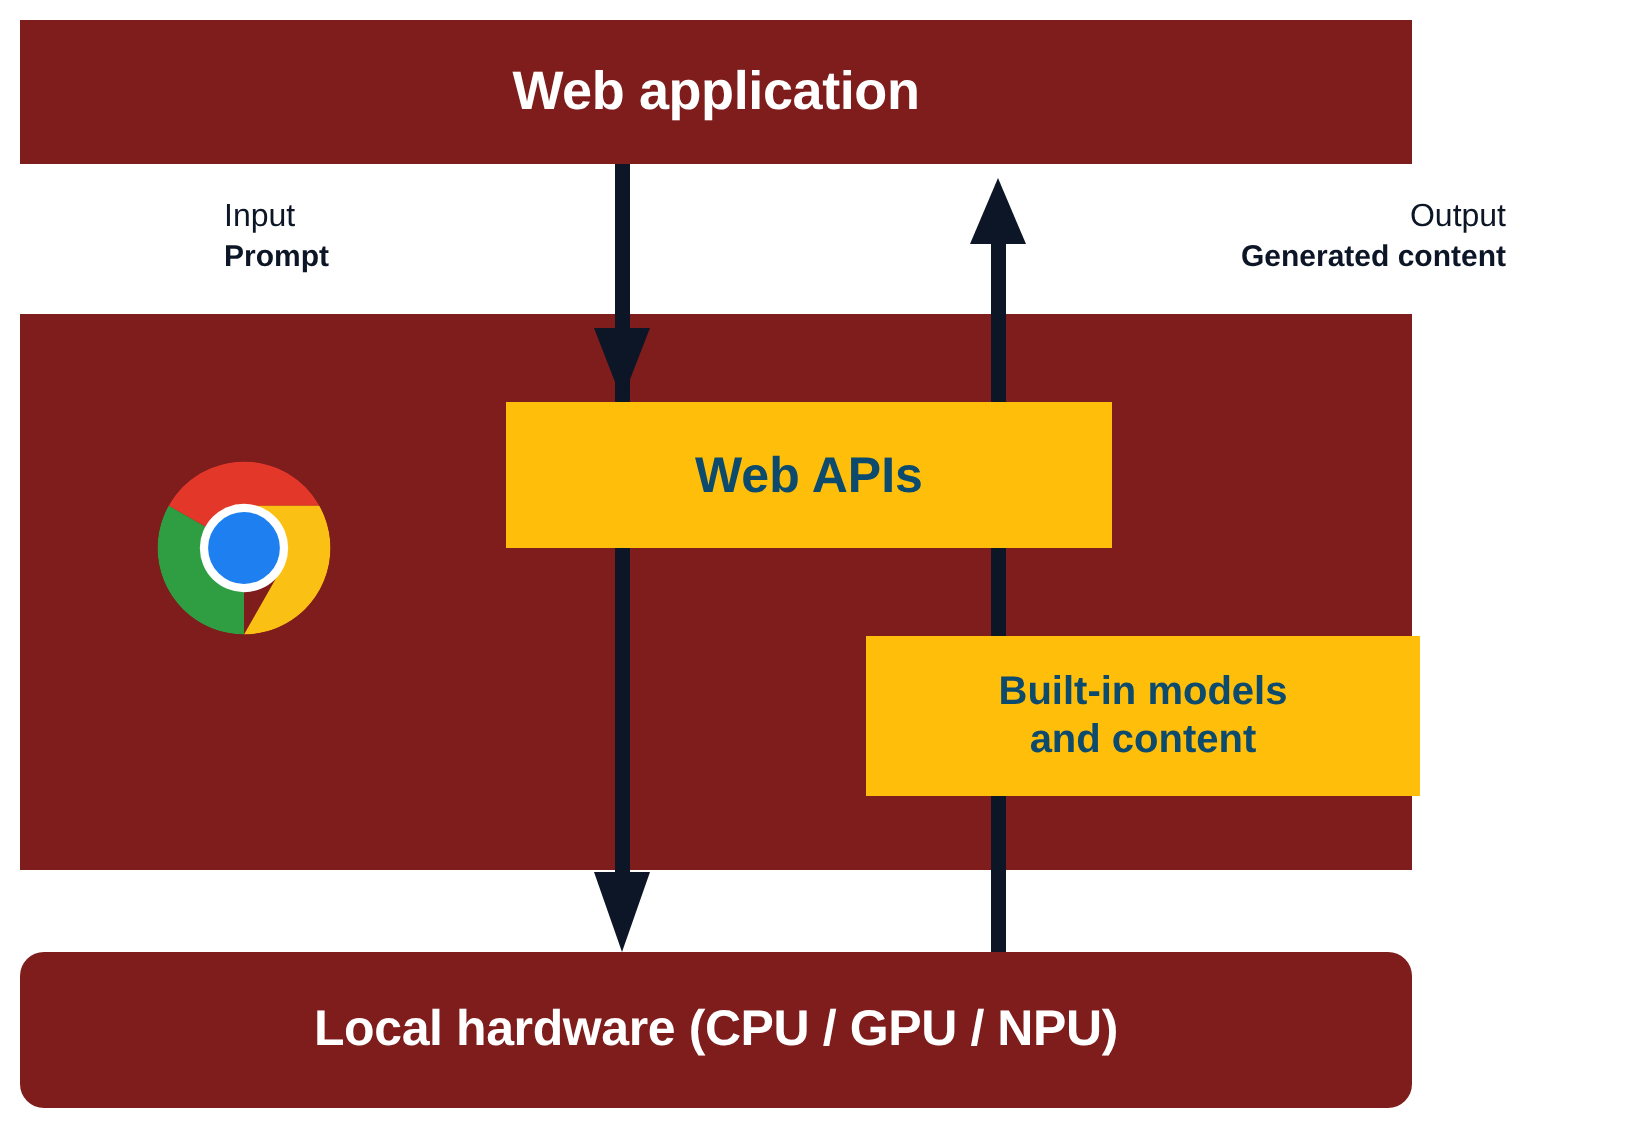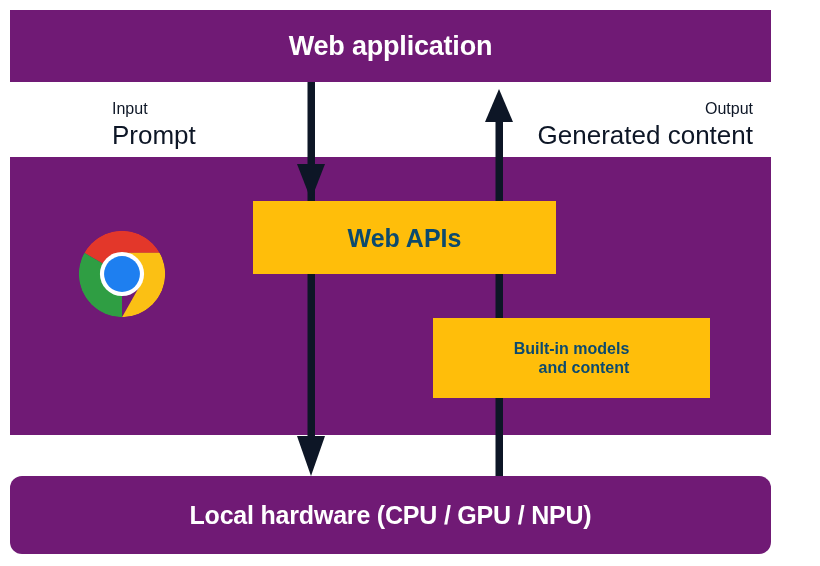--- a/index.html
+++ b/index.html
@@ -14,22 +14,22 @@
     position: relative;
     width: 820px;
     height: 566px;
     background: #ffffff;
     overflow: hidden;
   }
 
   .band {
     position: absolute;
     left: 10px;
-    width: 761px;
-    background: #701a75;
+    width: 696px;
+    background: #7f1d1d;
     box-sizing: border-box;
   }
 
   .band-top {
     top: 10px;
     height: 72px;
   }
   .band-mid {
     top: 157px;
     height: 278px;
@@ -65,22 +65,22 @@
     position: absolute;
     color: #0d1626;
     line-height: 1.28;
   }
   .flow-label .kind {
     font-size: 16px;
     font-weight: normal;
     display: block;
   }
   .flow-label .value {
-    font-size: 26px;
-    font-weight: normal;
+    font-size: 15px;
+    font-weight: bold;
     display: block;
   }
   .flow-input {
     left: 112px;
     top: 99px;
     text-align: left;
   }
   .flow-output {
     right: 67px;
     top: 99px;
@@ -139,22 +139,21 @@
     top: 201px;
     width: 303px;
     height: 73px;
     font-size: 25px;
   }
   .box-builtin {
     left: 433px;
     top: 318px;
     width: 277px;
     height: 80px;
-    font-size: 16px;
-    text-align: right;
+    font-size: 20px;
   }
   .box-builtin .line { display: block; }
 </style>
 </head>
 <body>
 
 <div id="diagram">
 
   <div class="band band-top">
     <div class="band-title">Web application</div>

